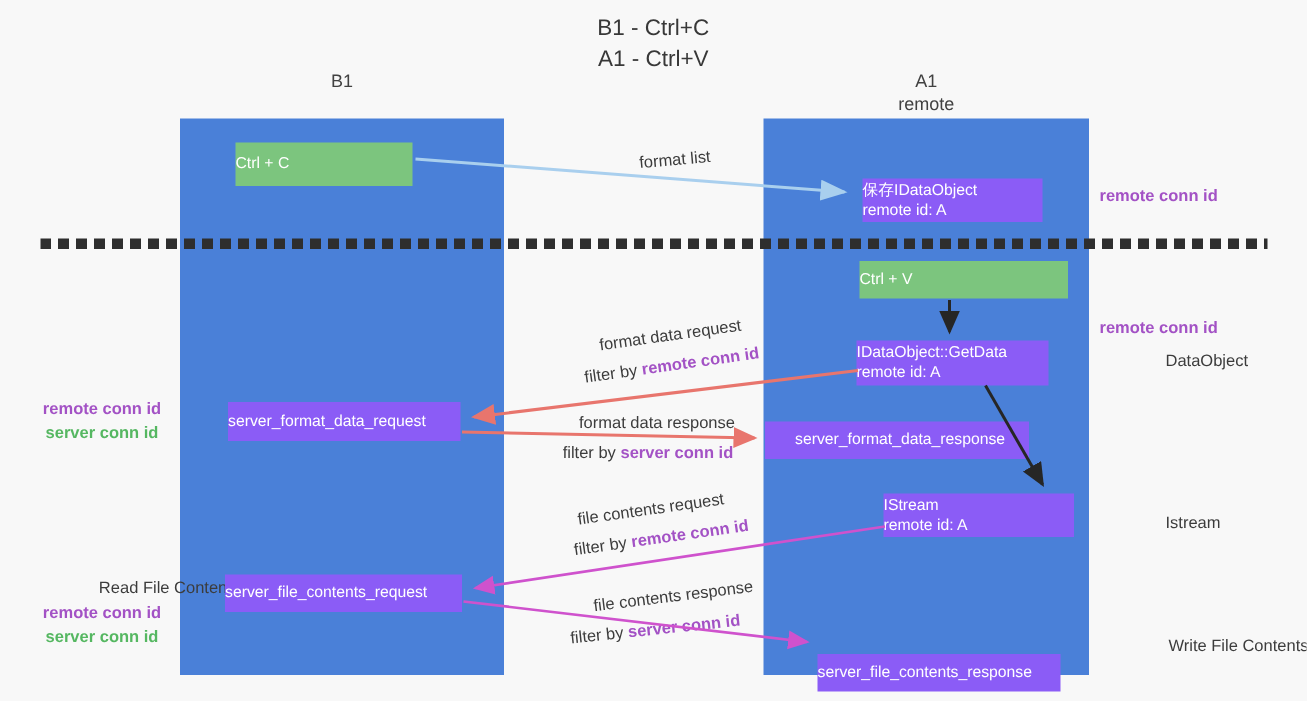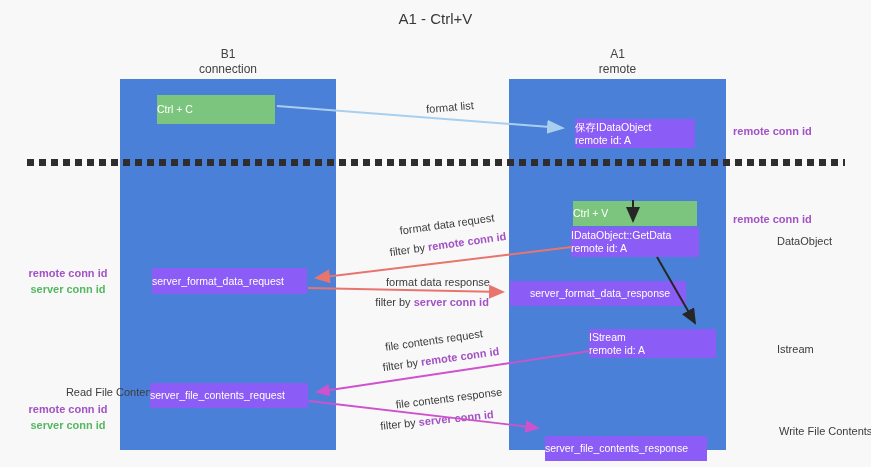--- a/index.html
+++ b/index.html
@@ -32,21 +32,21 @@
 
   
   .node{
     display:flex;flex-direction:column;align-items:flex-start;justify-content:center;
     color:#fff;font-size:10.5px;line-height:13px;text-align:center;z-index:4;white-space:nowrap;
   }
   .green{background:#7cc57e;}
   .orange{background:#8b5cf6;}
   .n-ctrl-c {left:157px;top:95px; width:118px;height:29px;}
   .n-save   {left:575px;top:119px;width:120px;height:29px;}
-  .n-ctrl-v {left:573px;top:174px;width:124px;height:25px;margin-top:27px;}
+  .n-ctrl-v {left:573px;top:174px;width:139px;height:25px;}
   .n-getdata{left:571px;top:227px;width:128px;height:30px;}
   .n-fmt-req{left:152px;top:268px;width:155px;height:26px;}
   .n-fmt-res{left:510px;top:281px;width:156px;height:25px;padding-left:20px;}
   .n-istream{left:589px;top:329px;width:127px;height:29px;}
   .n-file-req{left:150px;top:383px;width:158px;height:25px;}
   .n-file-res{left:545px;top:417px;width:162px;height:25px;margin-top:19px;}
 
   
   .side{font-size:11px;line-height:16px;white-space:nowrap;}
   .purple{color:#a352c5;font-weight:bold;}
@@ -72,26 +72,26 @@
   .fl-fbr2{left:376px;top:353px;width:130px;transform:rotate(-8deg);}
   .fl-fcres{left:390px;top:392px;width:118px;transform:rotate(-7deg);}
   .fl-fbs2{left:376px;top:414px;width:122px;transform:rotate(-6deg);}
 
   svg.arrows{left:0;top:0;z-index:7;pointer-events:none;}
 </style>
 </head>
 <body>
 
 <div class="abs title">
+  <div>B1 - Ctrl+C</div>
   <div>A1 - Ctrl+V</div>
 </div>
 
 <div class="abs col-hdr hdr-left">
   <div>B1</div>
-  <div>connection</div>
 </div>
 <div class="abs col-hdr hdr-right">
   <div>A1</div>
   <div>remote</div>
 </div>
 
 <div class="abs column col-left"></div>
 <div class="abs column col-right"></div>
 
 <div class="abs dashline"></div>

